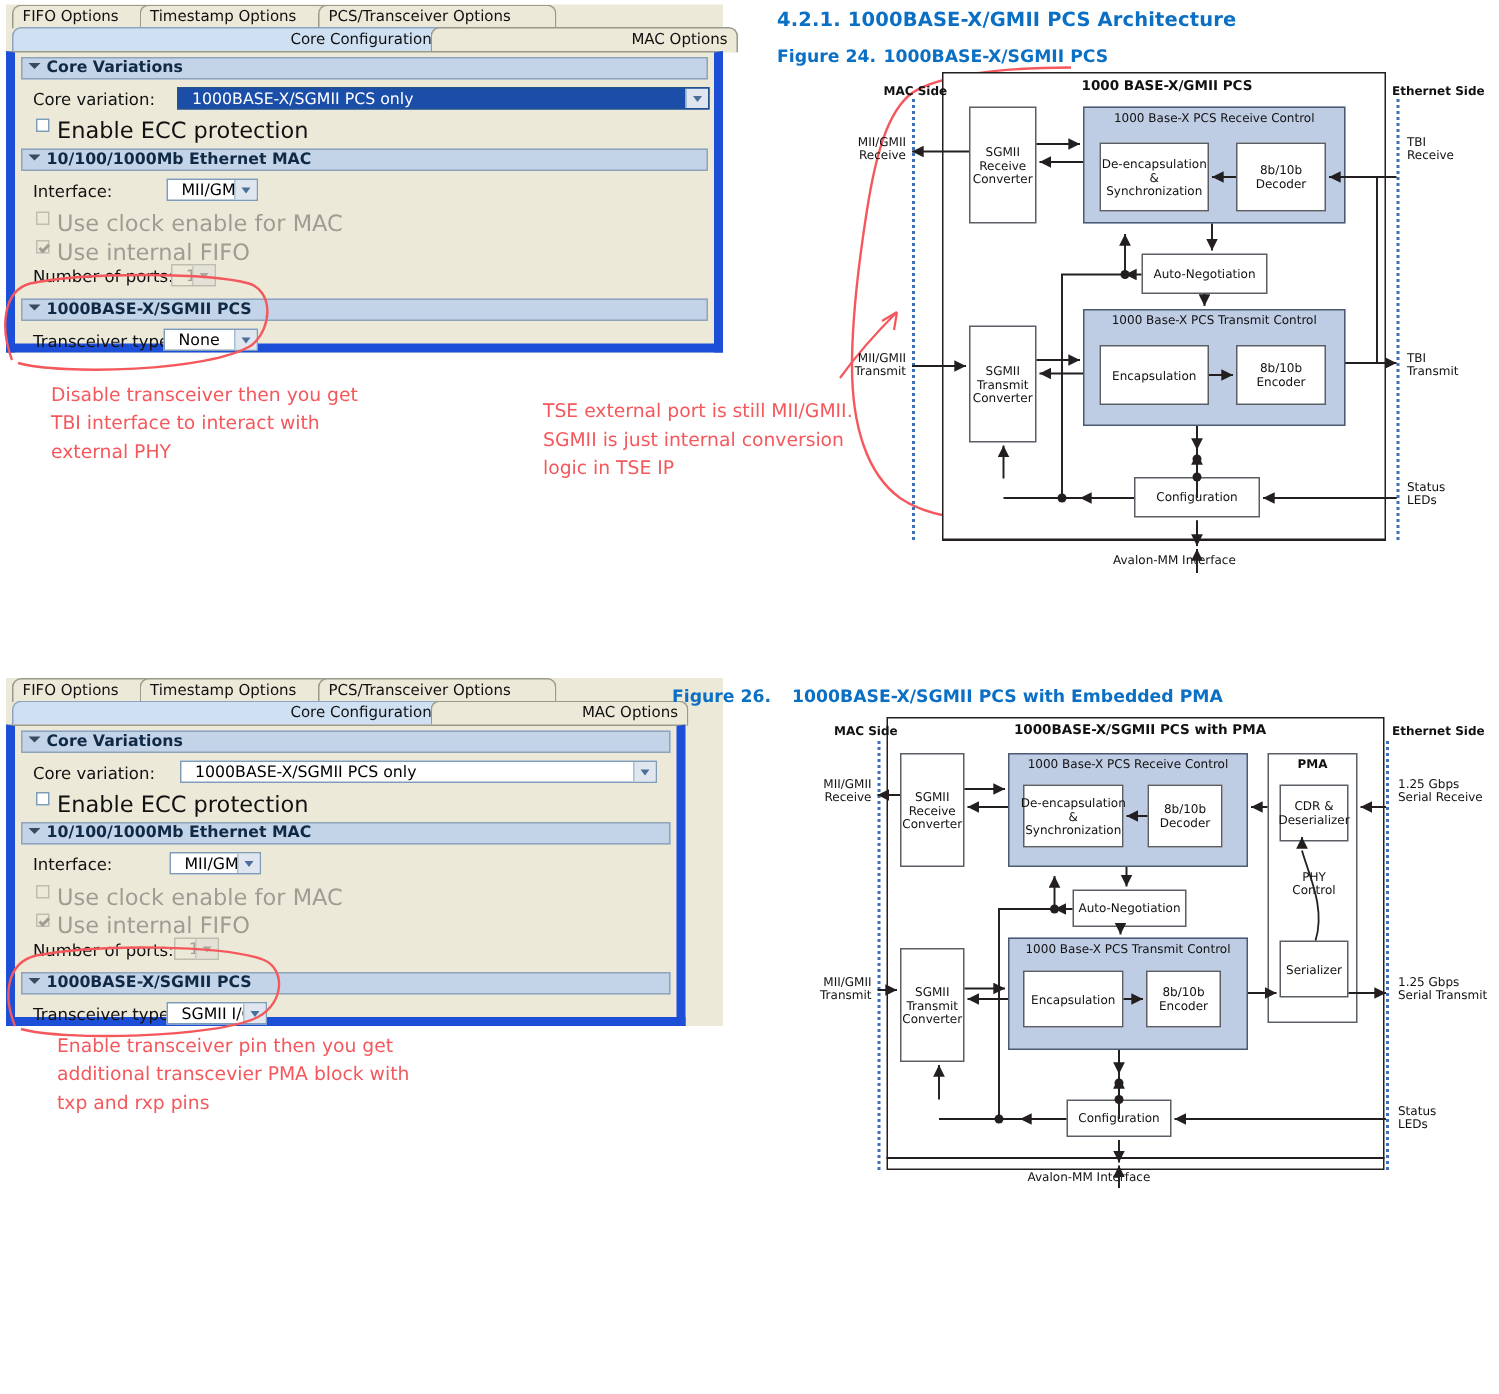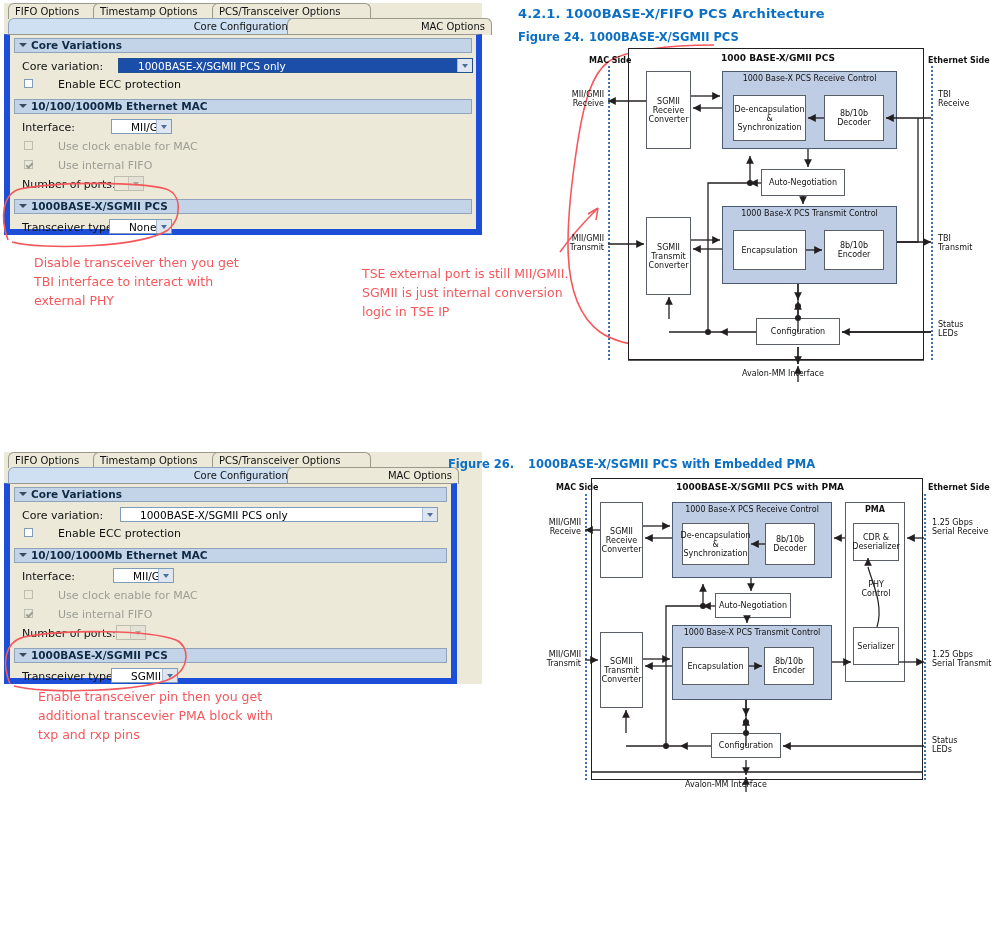--- a/index.html
+++ b/index.html
@@ -34,21 +34,21 @@
   .grouphdr .tri{
     display:inline-block;width:0;height:0;vertical-align:middle;
     border-left:4px solid transparent;border-right:4px solid transparent;
     border-top:4px solid #3a4a5c;margin-right:4px;position:relative;top:-1px;
   }
   .frow{position:relative;height:17px;padding-left:12px;font-size:11px;color:#111;}
   .flabel{position:absolute;left:12px;top:2px;font-size:11px;}
   .combo{
     position:absolute;top:0px;height:15px;background:#fff;
     border:1px solid #7f9db9;box-sizing:border-box;
-    font-size:10.5px;line-height:14px;padding-left:19px;color:#000;
+    font-size:10.5px;line-height:14px;padding-left:9px;color:#000;
     white-space:nowrap;overflow:hidden;
   }
   .combo.sel{background:#1b4ea8;color:#ffffff;border-color:#23538f;}
   .combo.dim{background:#ece9d8;color:#a0a096;border-color:#bdbdb0;}
   .arrowbtn{
     position:absolute;top:0;right:0;width:14px;height:13px;
     background:#dfe6ef;border-left:1px solid #a8bed4;
   }
   .combo.dim .arrowbtn{background:#e4e1d6;border-left:1px solid #c6c6ba;}
   .arrowbtn i{
@@ -60,21 +60,21 @@
   .cbox{
     position:absolute;left:14px;top:3px;width:9px;height:9px;
     background:#fff;border:1px solid #7f9db9;box-sizing:border-box;
   }
   .cbox.dim{background:#ece9d8;border-color:#bdbdb0;}
   .cbox.checked::after{
     content:"";position:absolute;left:1px;top:2px;width:5px;height:2px;
     border-left:2px solid #9d9d93;border-bottom:2px solid #9d9d93;
     transform:rotate(-45deg);
   }
-  .cblabel{position:absolute;left:28px;top:2px;font-size:11px;margin-left:20px;}
+  .cblabel{position:absolute;left:28px;top:2px;font-size:15px;}
   .cblabel.dim{color:#9d9d93;}
 
   
   .redtext{
     position:absolute;color:#f4585c;font-size:12.5px;line-height:19px;
     font-family:"DejaVu Sans","Liberation Sans",sans-serif;white-space:pre;
   }
   .redsvg{position:absolute;overflow:visible;pointer-events:none;}
 
   
@@ -187,21 +187,21 @@
 </svg>
 
 <div class="redtext" style="left:362px;top:264px;">TSE external port is still MII/GMII.
 SGMII is just internal conversion
 logic in TSE IP</div>
 
 <svg class="redsvg" style="left:548px;top:44px;width:180px;height:300px;">
   <path d="M166,1 C120,1 78,6 60,18 C44,30 36,58 30,96 C24,134 20,170 20,200 C20,240 30,272 52,288 C78,306 130,306 166,298" fill="none" stroke="#f4585c" stroke-width="1.6"></path>
 </svg>
 
-<div class="h4" style="left:518px;top:6px;">4.2.1. 1000BASE-X/FIFO PCS Architecture</div>
+<div class="h4" style="left:518px;top:6px;">4.2.1. 1000BASE-X/GMII PCS Architecture</div>
 <div class="figcap" style="left:518px;top:30px;">Figure 24.</div>
 <div class="figcap" style="left:589px;top:30px;">1000BASE-X/SGMII PCS</div>
 
 <div class="diagram" style="left:560px;top:44px;width:439px;height:340px;">
   <div class="dg-frame" style="left:68px;top:4px;width:296px;height:312px;"></div>
   <div class="dg-title" style="left:118px;top:9px;width:200px;">1000 BASE-X/GMII PCS</div>
 
   <div class="dg-lbl" style="left:29px;top:12px;">MAC Side</div>
   <div class="dg-lbl" style="left:368px;top:12px;">Ethernet Side</div>
   <div class="dashline" style="left:48px;top:22px;height:294px;"></div>

